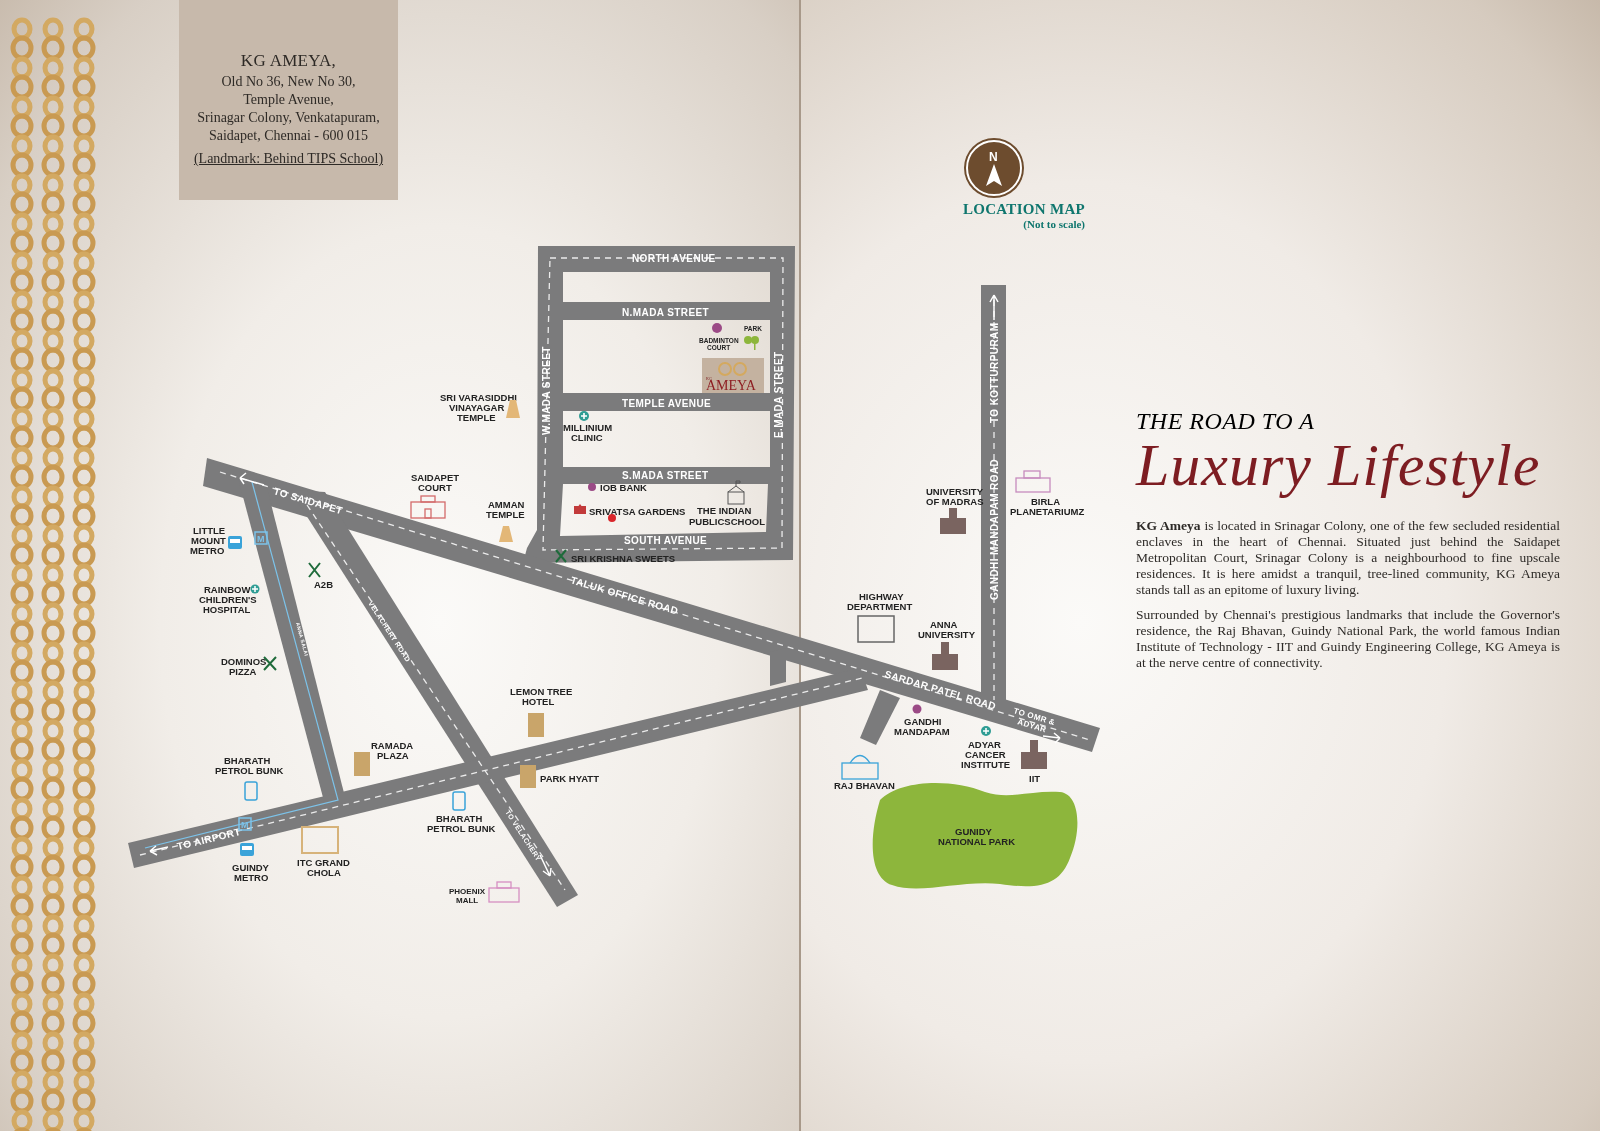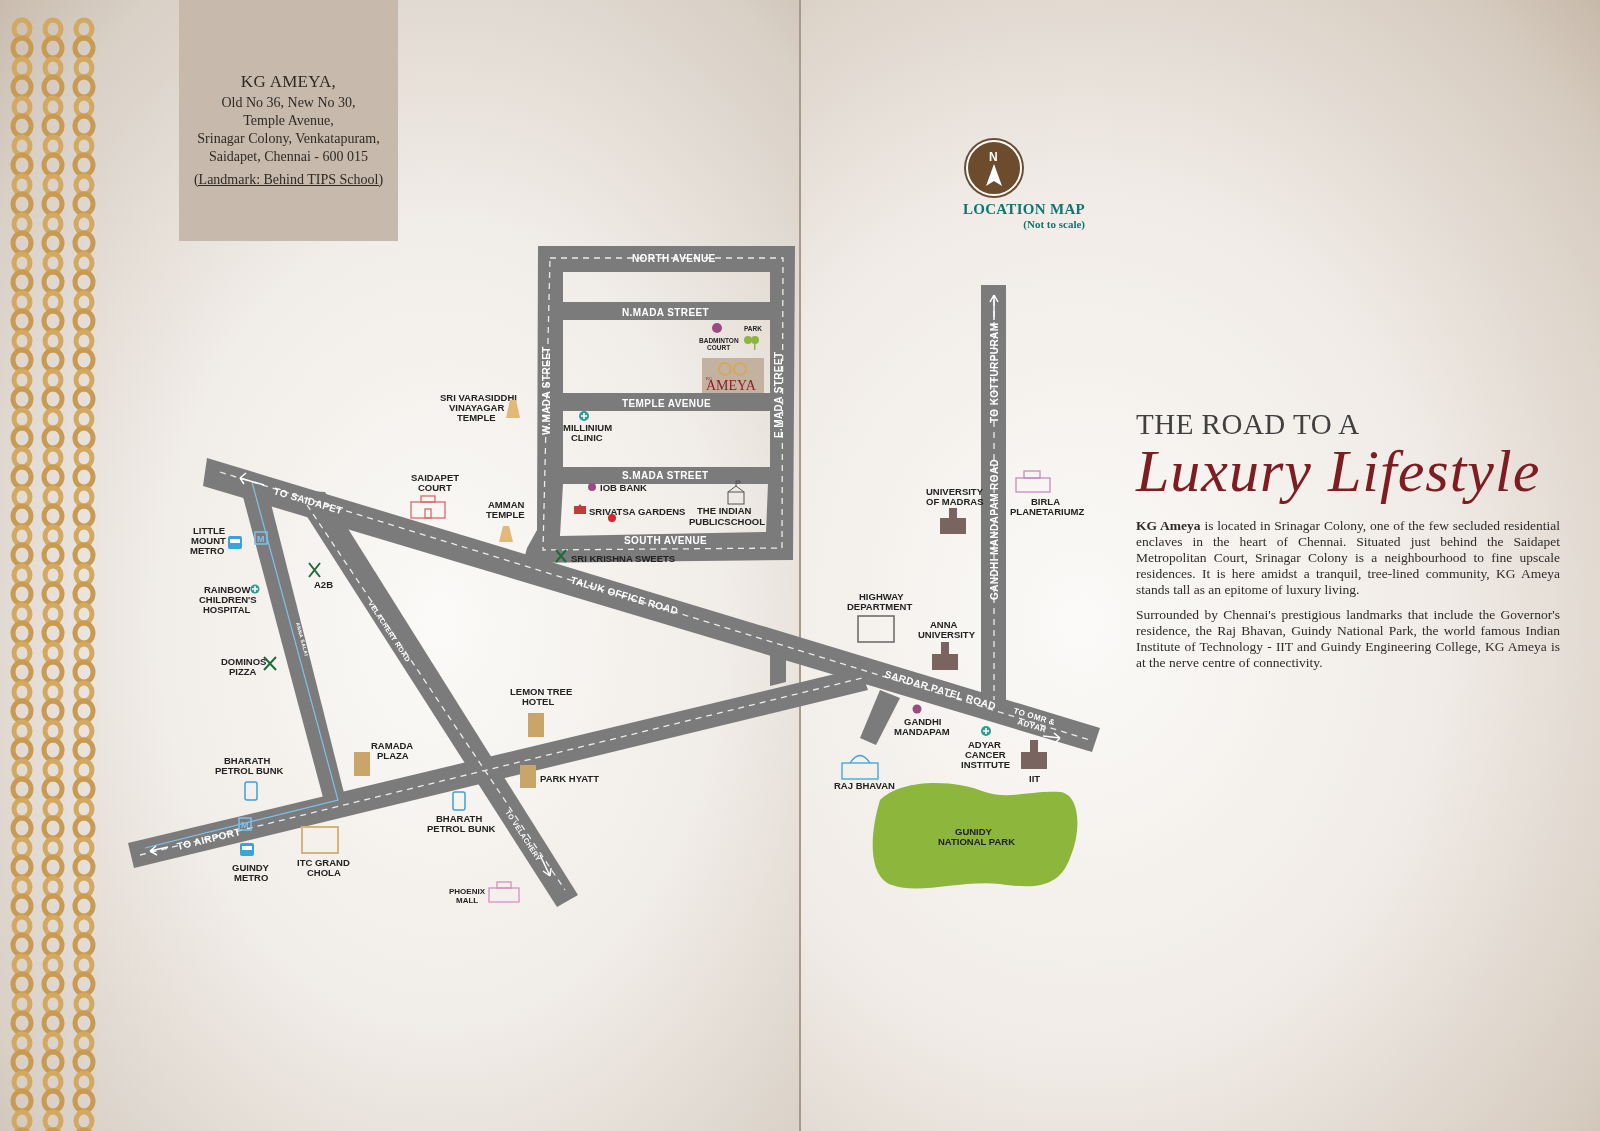--- a/index.html
+++ b/index.html
@@ -2,33 +2,33 @@
 <html><head>
 <meta charset="utf-8">
 <style>
   html,body{margin:0;padding:0;}
   body{width:1600px;height:1131px;position:relative;overflow:hidden;font-family:"Liberation Sans",sans-serif;background:#d9d2ca;}
   .page{position:absolute;top:0;height:1131px;}
   .page-left{left:0;width:800px;background:radial-gradient(ellipse at 55% 55%, #fbfaf8 0%, #f1ede8 45%, #d8cfc5 85%, #c9bcae 100%);}
   .page-right{left:801px;width:799px;background:radial-gradient(ellipse at 35% 55%, #fbfaf8 0%, #f0ebe6 50%, #d6cbbf 88%, #c7b9aa 100%);}
   .spine{position:absolute;left:799px;top:0;width:2px;height:1131px;background:#a8998a;}
   .ornament{position:absolute;left:0;top:0;width:100px;height:1131px;}
-  .address-box{position:absolute;left:179px;top:0;width:219px;height:241px;background:#c7b9ab;display:flex;flex-direction:column;align-items:center;justify-content:center;font-family:"Liberation Serif",serif;color:#2e2a26;text-align:center;padding-top:18px;box-sizing:border-box;}
+  .address-box{position:absolute;left:179px;top:0;width:219px;height:200px;background:#c7b9ab;display:flex;flex-direction:column;align-items:center;justify-content:center;font-family:"Liberation Serif",serif;color:#2e2a26;text-align:center;padding-top:18px;box-sizing:border-box;}
   .address-box .t{font-size:17px;letter-spacing:.3px;margin-bottom:2px;}
   .address-box .l{font-size:14px;line-height:18px;}
   .address-box .lm{font-size:14px;margin-top:6px;text-decoration:underline;}
   svg.map{position:absolute;left:0;top:0;}
   .lbl{font-family:"Liberation Sans",sans-serif;font-weight:bold;font-size:9.5px;fill:#222;}
   .rl{font-family:"Liberation Sans",sans-serif;font-weight:bold;font-size:10px;fill:#fff;letter-spacing:.4px;}
   .compass{position:absolute;left:966px;top:140px;width:52px;height:52px;border-radius:50%;background:#6d4c2e;border:2px solid #fff;box-shadow:0 0 0 2px #6d4c2e;}
   .map-title{position:absolute;left:900px;top:201px;width:185px;text-align:right;font-family:"Liberation Serif",serif;color:#0f766e;}
   .map-title .a{font-size:15px;font-weight:bold;letter-spacing:.3px;}
   .map-title .b{font-size:11px;font-weight:bold;}
   .heading{position:absolute;left:1136px;top:408px;font-family:"Liberation Serif",serif;}
-  .heading .h1{font-size:29px;color:#404040;letter-spacing:.5px;}
+  .heading .h1{font-size:24px;color:#000000;letter-spacing:.5px;font-style:italic;}
   .heading .h2{font-size:60px;color:#7d1d22;font-style:italic;margin-top:-4px;letter-spacing:1px;}
   .body-text{position:absolute;left:1136px;top:518px;width:424px;font-family:"Liberation Serif",serif;font-size:13.5px;line-height:16px;color:#2d2a27;text-align:justify;}
   .body-text p{margin:0 0 9px 0;}
   .body-text b{font-weight:bold;}
 </style>
 </head>
 <body>
 
 <div class="page page-left"></div>
 <div class="page page-right"></div>

